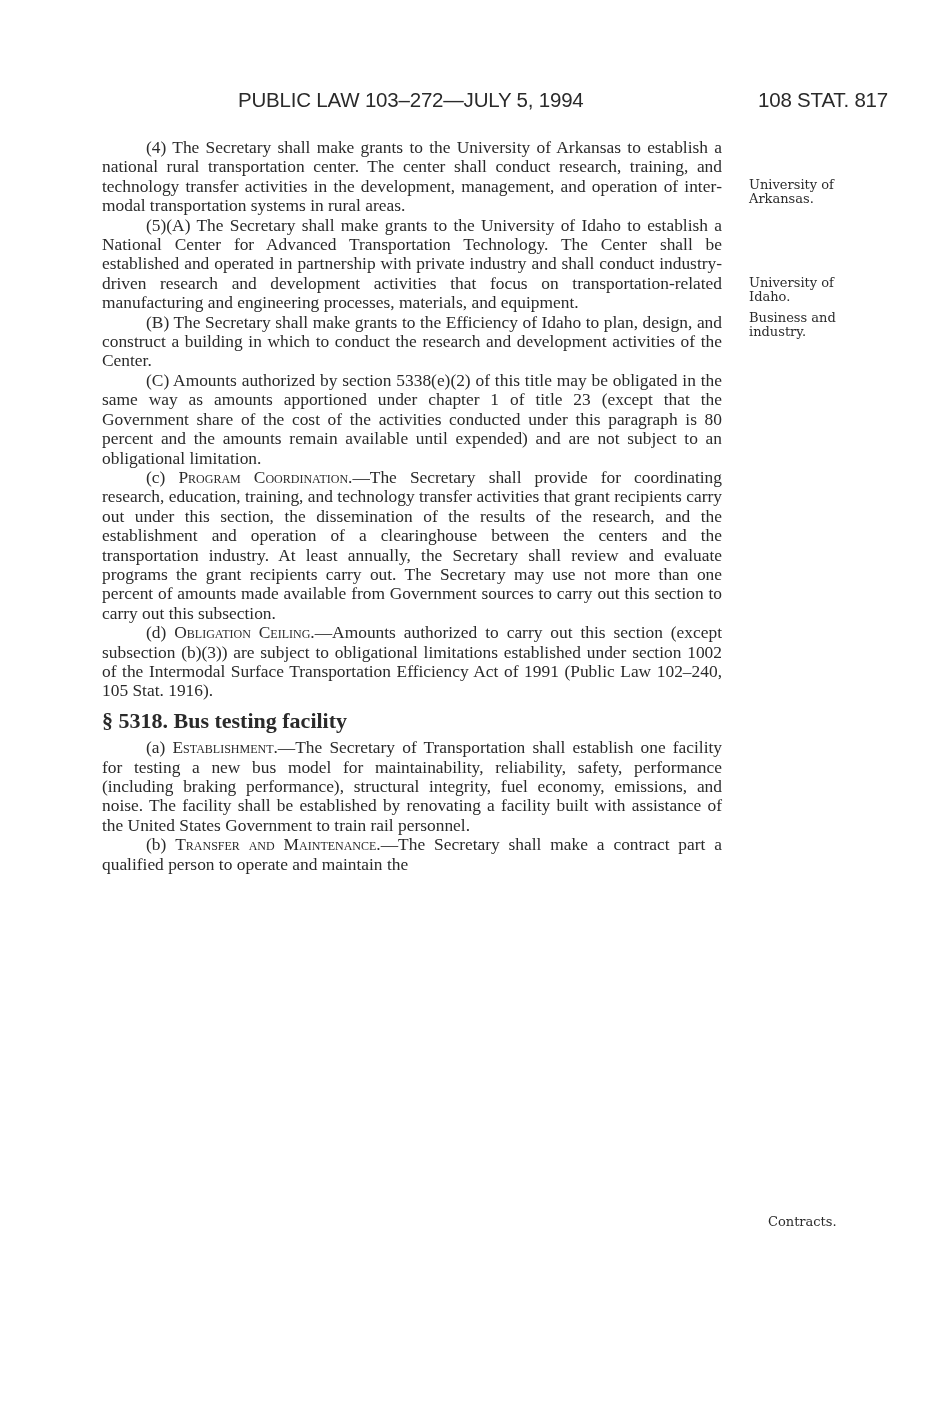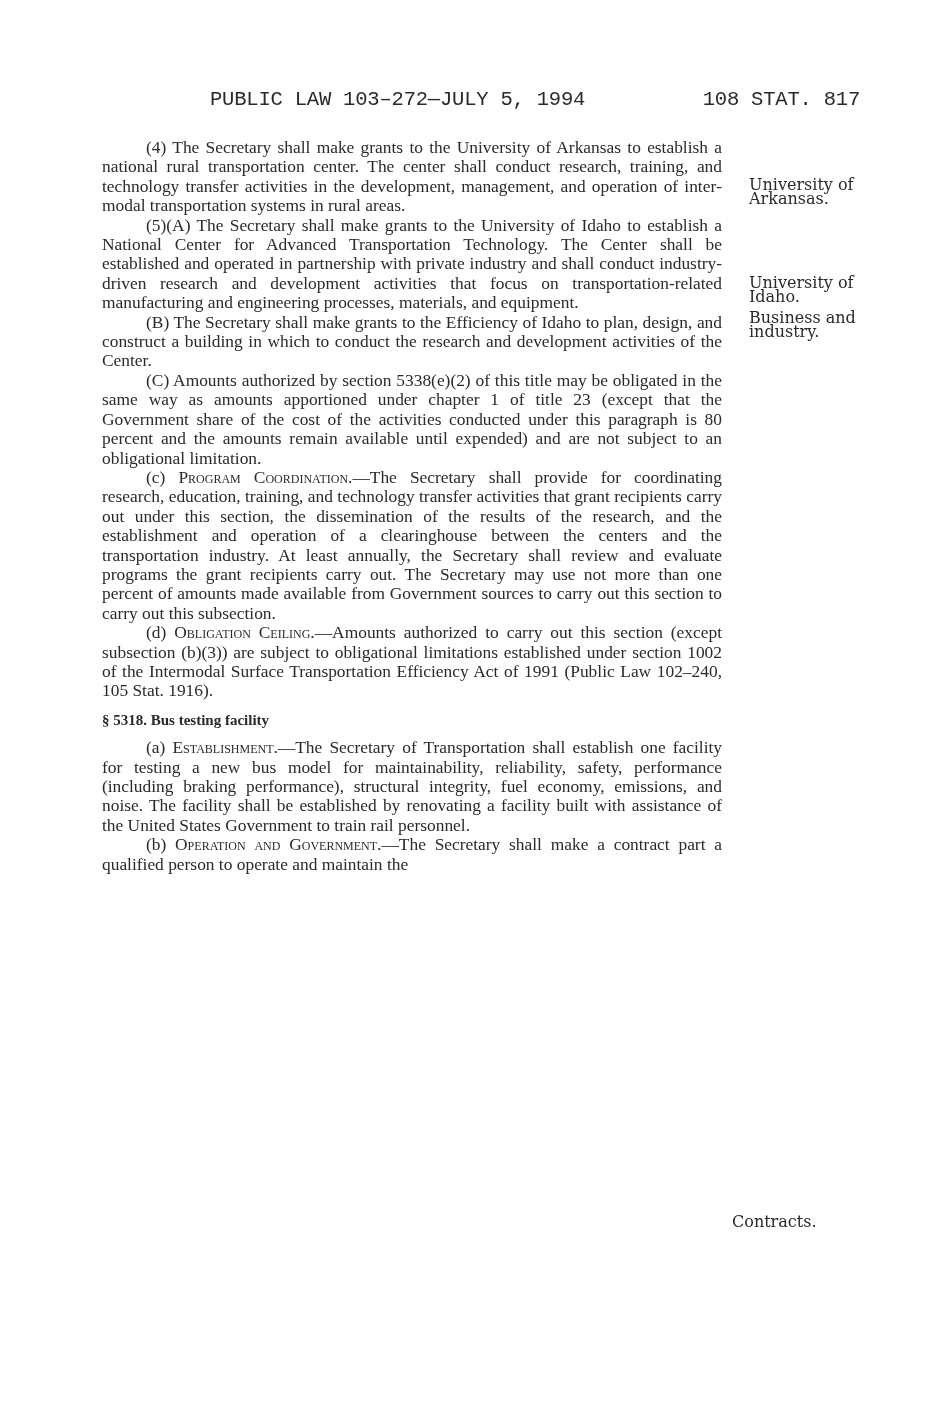--- a/index.html
+++ b/index.html
@@ -11,24 +11,24 @@
       width: 943px;
       height: 1410px;
       position: relative;
       overflow: hidden;
       font-family: "DejaVu Serif", "Liberation Serif", serif;
       color: #2a2a2a;
     }
     .page-header {
       position: absolute;
       top: 88px;
-      left: 210px;
+      left: 238px;
       width: 650px;
       height: 30px;
-      font-family: Liberation Mono, monospace;
+      font-family: Liberation Sans, sans-serif;
       font-size: 20.5px;
       letter-spacing: -0.2px;
     }
     .page-header .law-title {
       position: absolute;
       left: 0;
       top: 0;
     }
     .page-header .stat-page {
       position: absolute;
@@ -52,30 +52,30 @@
     }
     .body-text p.indent {
       text-indent: 44px;
     }
     .sc {
       font-variant: small-caps;
     }
     .section-heading {
       font-family: "Liberation Serif", serif;
       font-weight: bold;
-      font-size: 15px;
+      font-size: 22px;
       margin: 10px 0 8px 0 !important;
       text-indent: 0;
     }
     .margin-note {
       position: absolute;
       left: 749px;
       width: 110px;
       font-family: "DejaVu Serif", serif;
-      font-size: 16px;
+      font-size: 13px;
       line-height: 13.5px;
       color: #2a2a2a;
     }
     .margin-note span {
       display: block;
     }
   </style>
 </head>
 <body>
 
@@ -100,34 +100,34 @@
 
 
 
   <p class="section-heading">§ 5318. Bus testing facility</p>
 
   <p class="indent">
     <span>(a) </span><span class="sc">Establishment.</span><span>—The Secretary of Transportation shall establish one facility for testing a new bus model for maintain­ability, reliability, safety, performance (including braking perform­ance), structural integrity, fuel economy, emissions, and noise. The facility shall be established by renovating a facility built with assistance of the United States Government to train rail personnel.</span>
   </p>
 
   <p class="indent">
-    <span>(b) </span><span class="sc">Operation and Government.</span><span>—The Secretary shall make a contract part a qualified person to operate and maintain the</span>
+    <span>(b) </span><span class="sc">Transfer and Maintenance.</span><span>—The Secretary shall make a contract part a qualified person to operate and maintain the</span>
   </p>
 </main>
 
 <aside class="margin-note" style="top: 178px;">
   <span>University of</span>
   <span>Arkansas.</span>
 </aside>
 
 <aside class="margin-note" style="top: 276px;">
   <span>University of</span>
   <span>Idaho.</span>
 </aside>
 
 <aside class="margin-note" style="top: 311px;">
   <span>Business and</span>
   <span>industry.</span>
 </aside>
 
-<aside class="margin-note" style="top: 1215px; left: 732px;">
+<aside class="margin-note" style="top: 1215px; left: 768px;">
   <span>Contracts.</span>
 </aside>
 
 </body></html>

